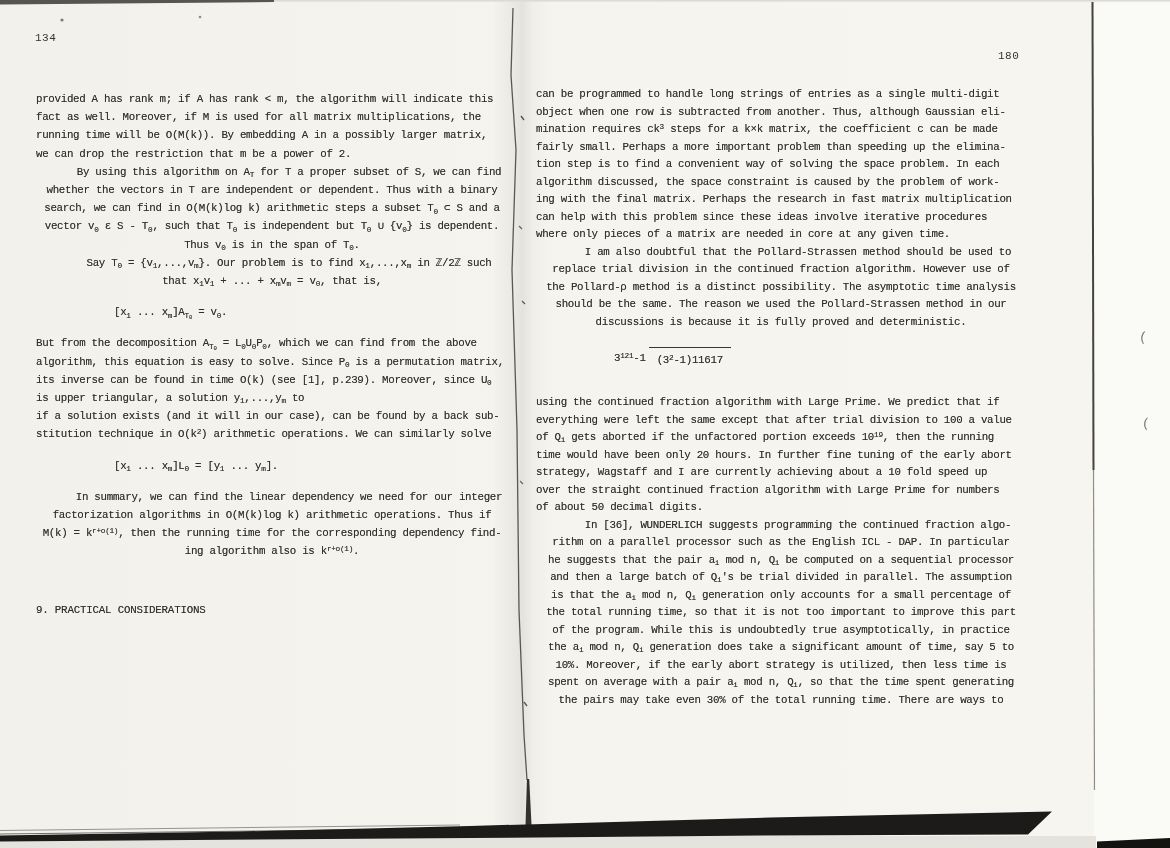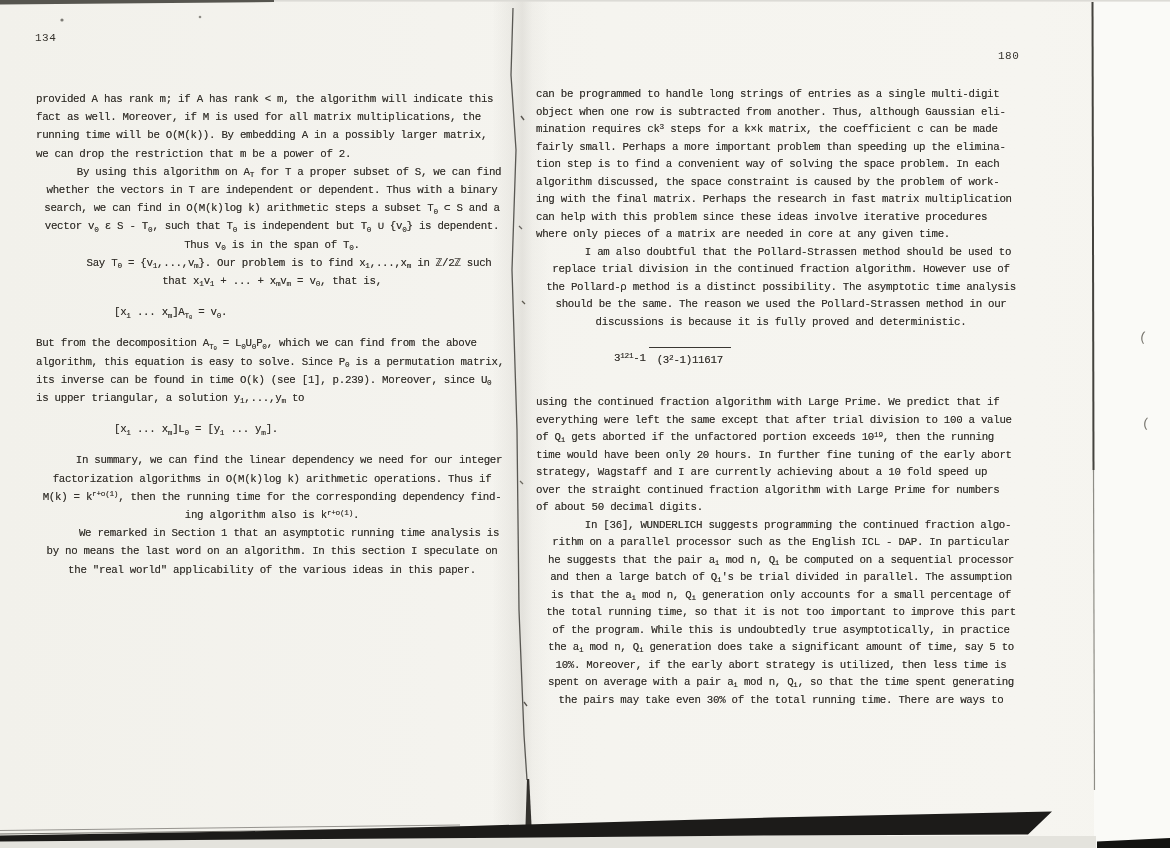--- a/index.html
+++ b/index.html
@@ -46,23 +46,24 @@
 
   <div class="page-number" id="pn-left">134</div>
   <div class="page-number" id="pn-right">180</div>
 
   <div class="page-content" id="content-left">
       <p class="para">provided A has rank m; if A has rank &lt; m, the algorithm will indicate this<br>fact as well. Moreover, if M is used for all matrix multiplications, the<br>running time will be O(M(k)). By embedding A in a possibly larger matrix,<br>we can drop the restriction that m be a power of 2.</p>
       <p class="para indent">By using this algorithm on A<sub>T</sub> for T a proper subset of S, we can find<br>whether the vectors in T are independent or dependent. Thus with a binary<br>search, we can find in O(M(k)log k) arithmetic steps a subset T<sub>0</sub> ⊂ S and a<br>vector v<sub>0</sub> ε S - T<sub>0</sub>, such that T<sub>0</sub> is independent but T<sub>0</sub> ∪ {v<sub>0</sub>} is dependent.<br>Thus v<sub>0</sub> is in the span of T<sub>0</sub>.</p>
       <p class="para indent">Say T<sub>0</sub> = {v<sub>1</sub>,...,v<sub>m</sub>}. Our problem is to find x<sub>1</sub>,...,x<sub>m</sub> in ℤ/2ℤ such<br>that x<sub>1</sub>v<sub>1</sub> + ... + x<sub>m</sub>v<sub>m</sub> = v<sub>0</sub>, that is,</p>
       <div class="equation">[x<sub>1</sub> ... x<sub>m</sub>]A<sub>T<sub>0</sub></sub> = v<sub>0</sub>.</div>
       <p class="para">But from the decomposition A<sub>T<sub>0</sub></sub> = L<sub>0</sub>U<sub>0</sub>P<sub>0</sub>, which we can find from the above<br>algorithm, this equation is easy to solve. Since P<sub>0</sub> is a permutation matrix,<br>its inverse can be found in time O(k) (see [1], p.239). Moreover, since U<sub>0</sub><br>is upper triangular, a solution y<sub>1</sub>,...,y<sub>m</sub> to</p>
+      <p class="para">if a solution exists (and it will in our case), can be found by a back sub-<br>stitution technique in O(k<sup>2</sup>) arithmetic operations. We can similarly solve</p>
       <div class="equation">[x<sub>1</sub> ... x<sub>m</sub>]L<sub>0</sub> = [y<sub>1</sub> ... y<sub>m</sub>].</div>
       <p class="para indent">In summary, we can find the linear dependency we need for our integer<br>factorization algorithms in O(M(k)log k) arithmetic operations. Thus if<br>M(k) = k<sup>r+o(1)</sup>, then the running time for the corresponding dependency find-<br>ing algorithm also is k<sup>r+o(1)</sup>.</p>
-      <p class="para indent">We remarked in Section 1 that an asymptotic running time analysis is<br>by no means the last word on an algorithm. In this section I speculate on<br>the "real world" applicability of the various ideas in this paper.</p>
+      <h2 class="section-heading">9. PRACTICAL CONSIDERATIONS</h2>
     </div>
   <div class="page-content" id="content-right">
       <p class="para">can be programmed to handle long strings of entries as a single multi-digit<br>object when one row is subtracted from another. Thus, although Gaussian eli-<br>mination requires ck<sup>3</sup> steps for a k×k matrix, the coefficient c can be made<br>fairly small. Perhaps a more important problem than speeding up the elimina-<br>tion step is to find a convenient way of solving the space problem. In each<br>algorithm discussed, the space constraint is caused by the problem of work-<br>ing with the final matrix. Perhaps the research in fast matrix multiplication<br>can help with this problem since these ideas involve iterative procedures<br>where only pieces of a matrix are needed in core at any given time.</p>
       <p class="para indent">I am also doubtful that the Pollard-Strassen method should be used to<br>replace trial division in the continued fraction algorithm. However use of<br>the Pollard-ρ method is a distinct possibility. The asymptotic time analysis<br>should be the same. The reason we used the Pollard-Strassen method in our<br>discussions is because it is fully proved and deterministic.</p>
       <div class="fraction-block"><span class="frac">
           <span class="num">3<sup>121</sup>-1</span>
           <span class="den">(3<sup>2</sup>-1)11617</span>
         </span></div>
       <p class="para">using the continued fraction algorithm with Large Prime. We predict that if<br>everything were left the same except that after trial division to 100 a value<br>of Q<sub>i</sub> gets aborted if the unfactored portion exceeds 10<sup>19</sup>, then the running<br>time would have been only 20 hours. In further fine tuning of the early abort<br>strategy, Wagstaff and I are currently achieving about a 10 fold speed up<br>over the straight continued fraction algorithm with Large Prime for numbers<br>of about 50 decimal digits.</p>
       <p class="para indent">In [36], WUNDERLICH suggests programming the continued fraction algo-<br>rithm on a parallel processor such as the English ICL - DAP. In particular<br>he suggests that the pair a<sub>i</sub> mod n, Q<sub>i</sub> be computed on a sequential processor<br>and then a large batch of Q<sub>i</sub>'s be trial divided in parallel. The assumption<br>is that the a<sub>i</sub> mod n, Q<sub>i</sub> generation only accounts for a small percentage of<br>the total running time, so that it is not too important to improve this part<br>of the program. While this is undoubtedly true asymptotically, in practice<br>the a<sub>i</sub> mod n, Q<sub>i</sub> generation does take a significant amount of time, say 5 to<br>10%. Moreover, if the early abort strategy is utilized, then less time is<br>spent on average with a pair a<sub>i</sub> mod n, Q<sub>i</sub>, so that the time spent generating<br>the pairs may take even 30% of the total running time. There are ways to</p>

